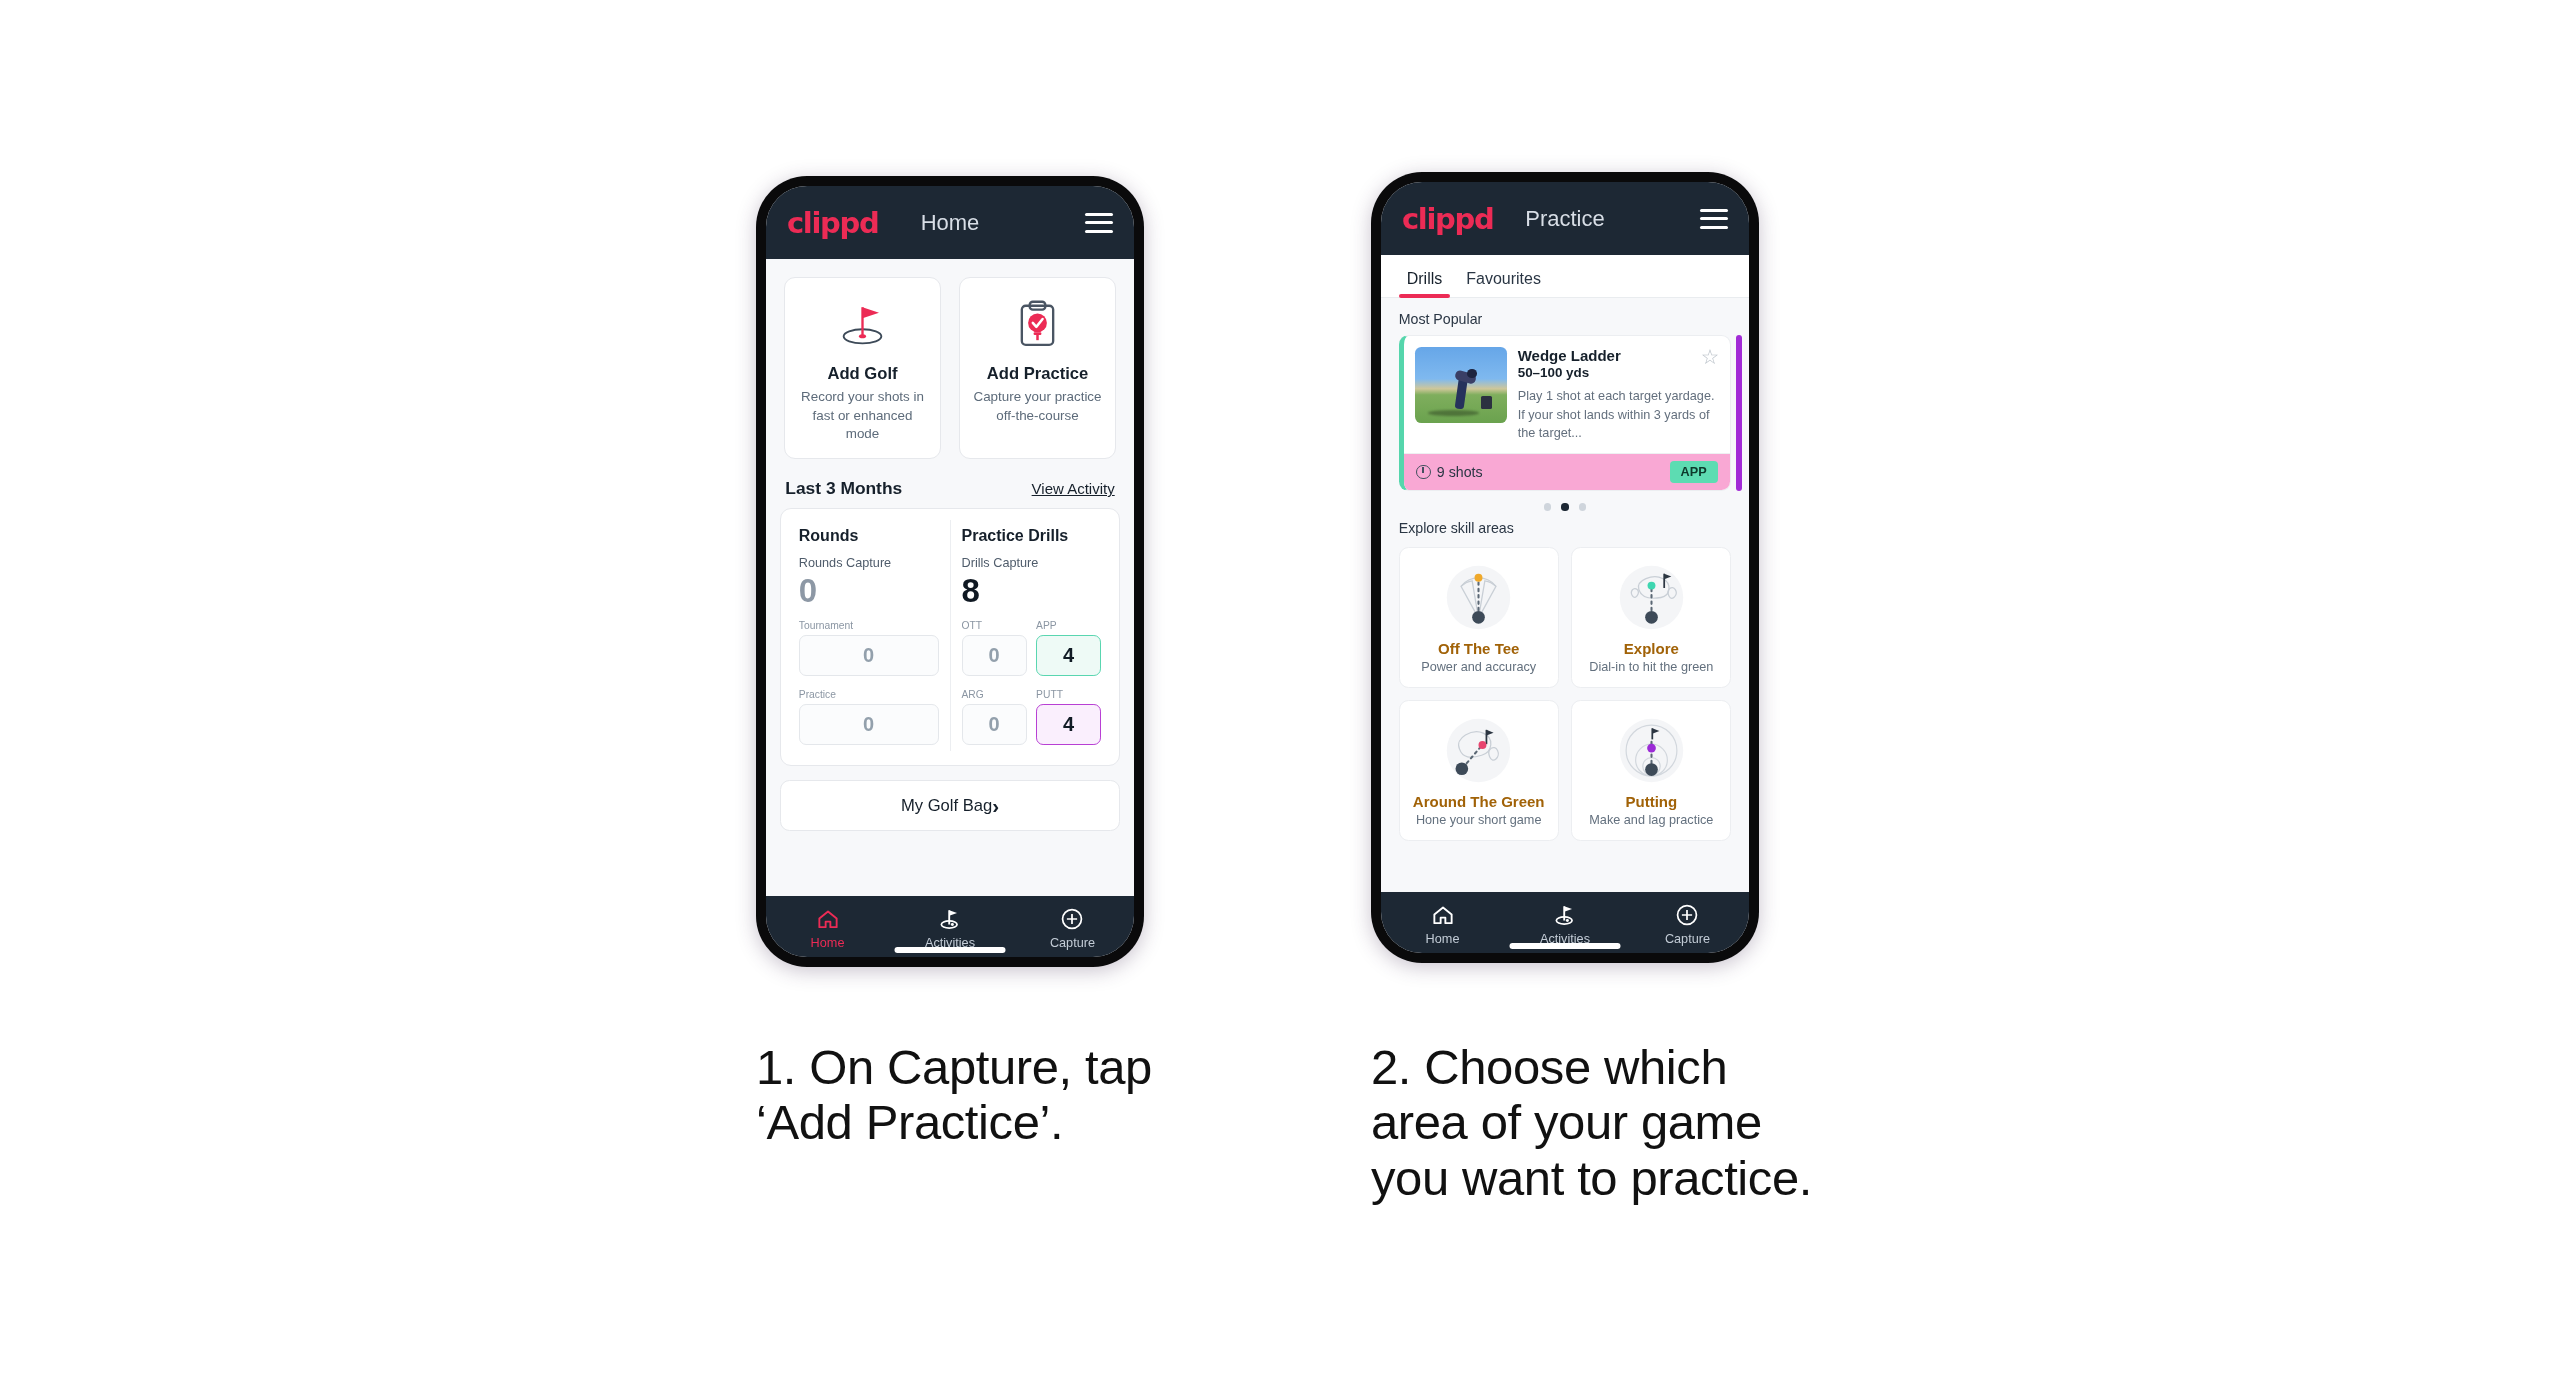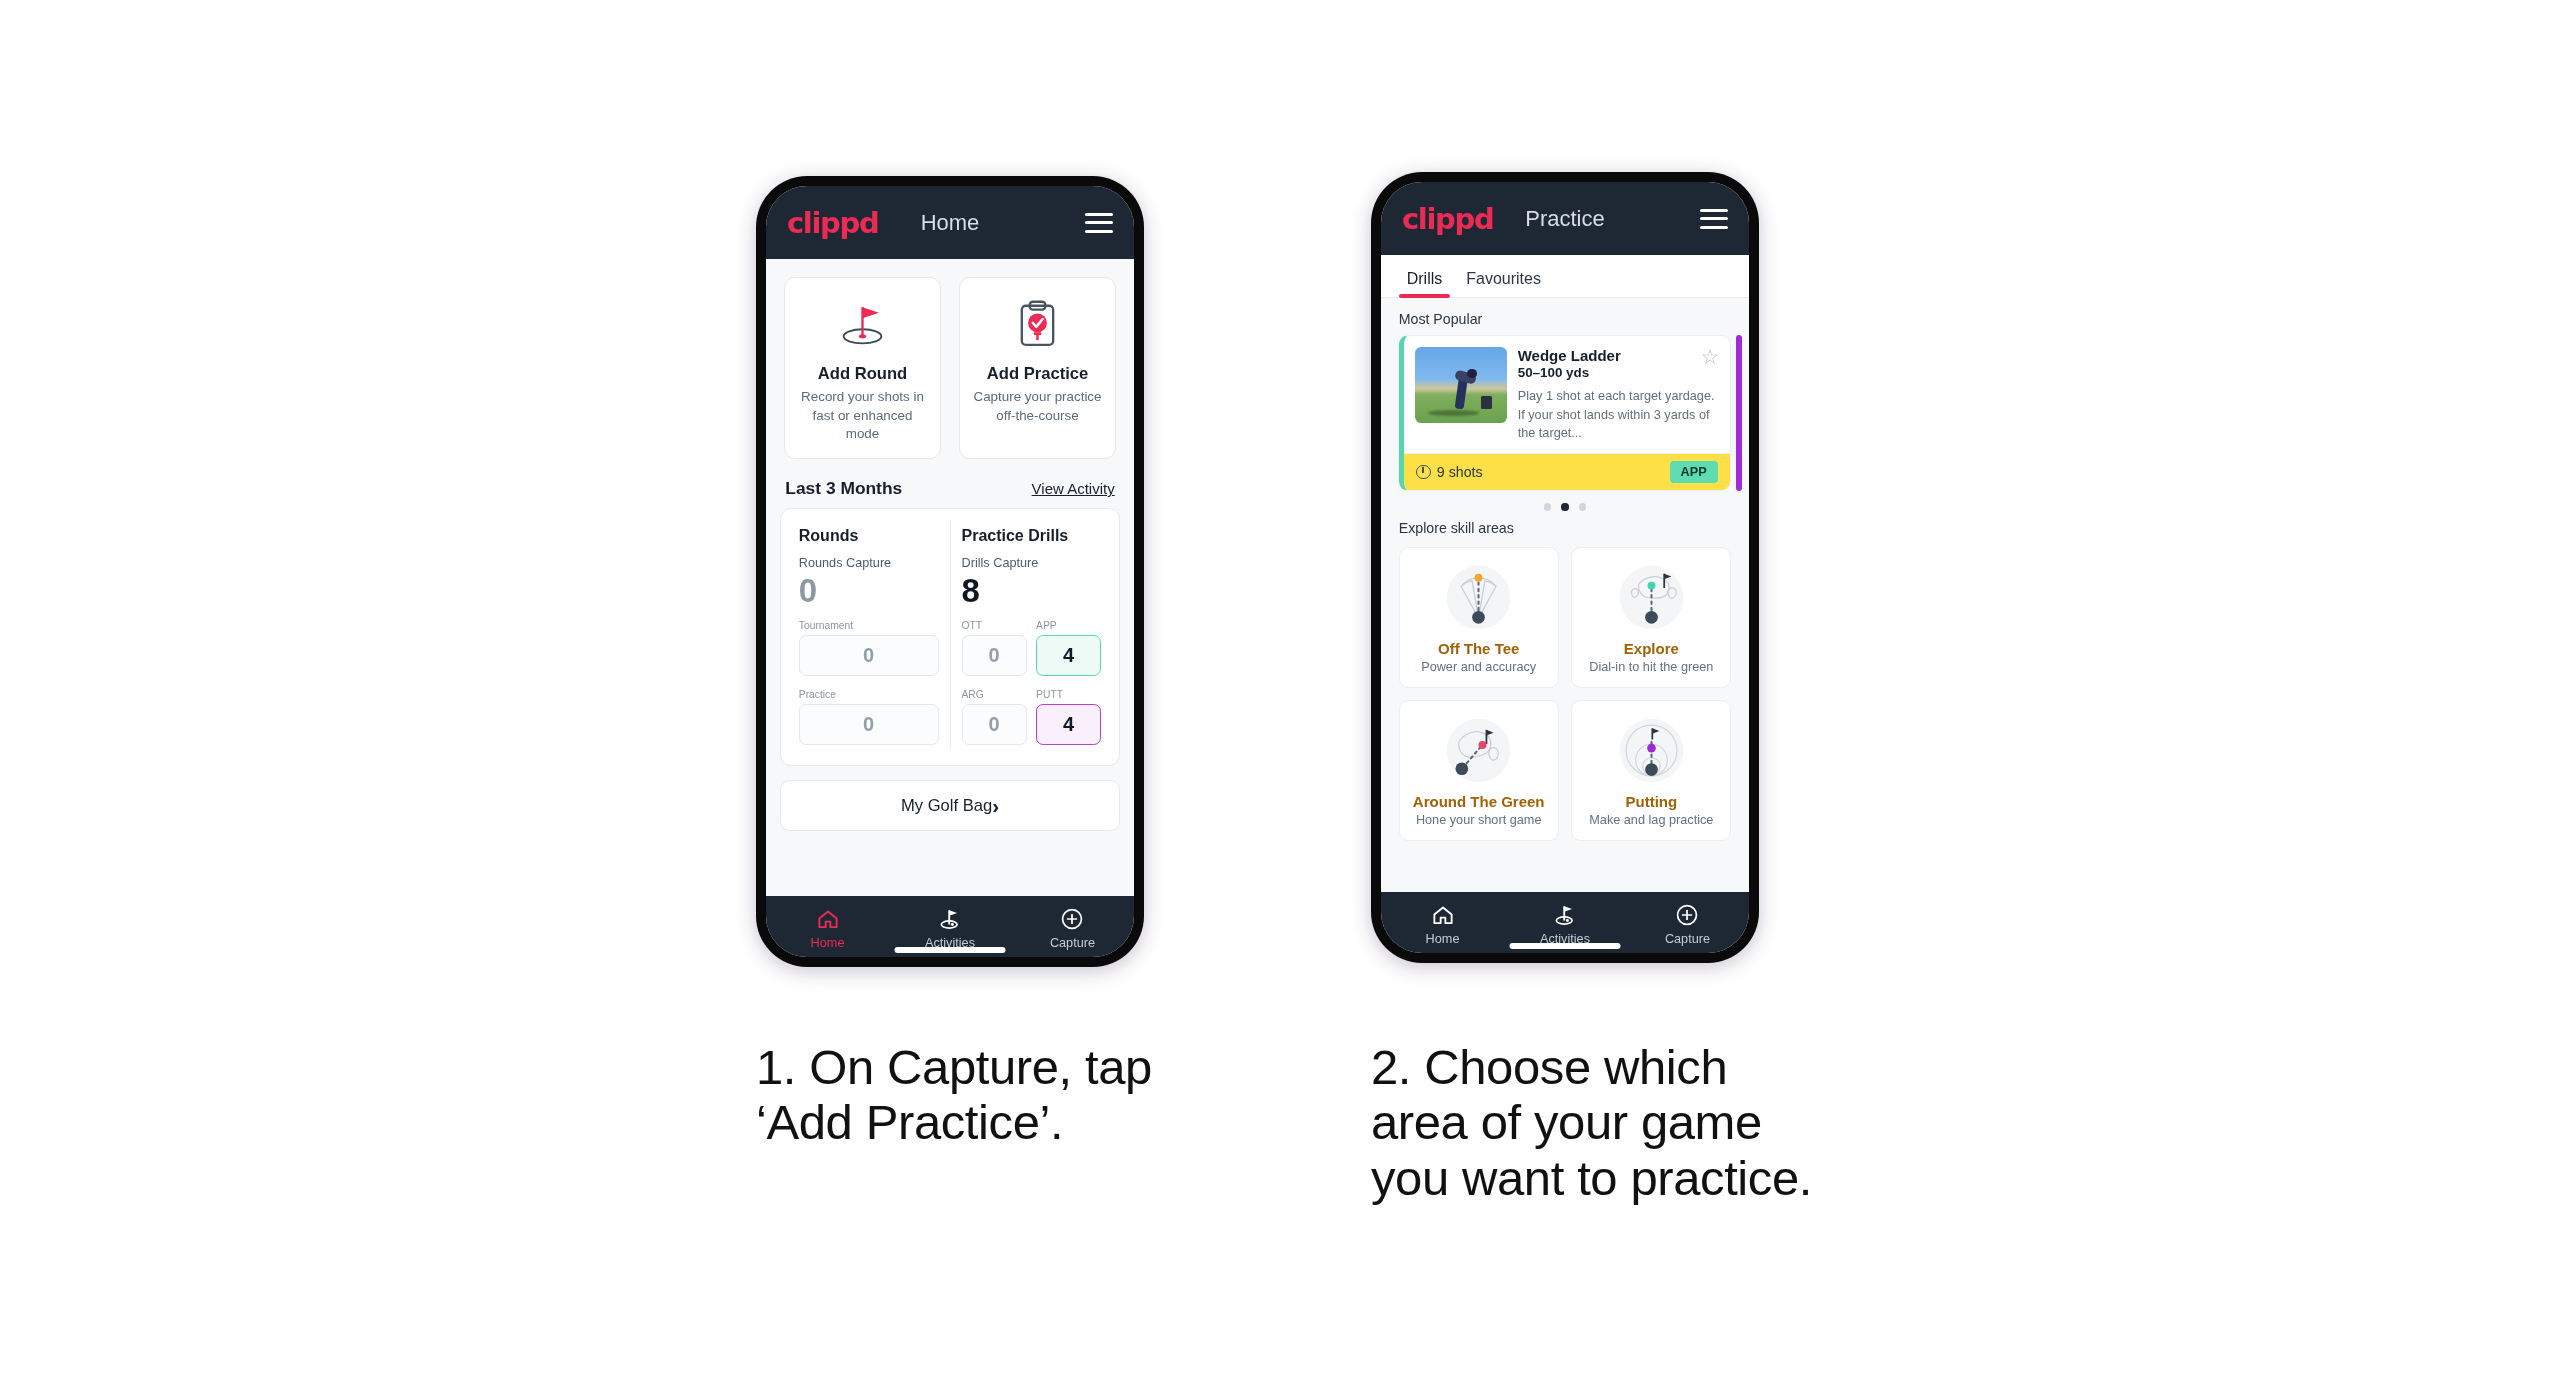--- a/index.html
+++ b/index.html
@@ -168,21 +168,21 @@
   .thumb .head { position:absolute; left:57%; top:29%; width:9.5px; height:8.7px; background:#1d2440; border-radius:50%; }
   .thumb .shadow { position:absolute; left:14%; bottom:7.1px; width:56%; height:5.5px; background:rgba(0,0,0,0.3); border-radius:50%; filter:blur(0.8px);}
   .thumb .bag { position:absolute; right:16%; bottom:18%; width:11px; height:12.7px; background:#2b3140; border-radius:1.6px;}
   .drill-info { flex:1 1 auto; min-width:0; }
   .drill-name { font-size:15px; font-weight:700; color:#16202b; }
   .drill-yds { font-size:13.4px; font-weight:600; color:#16202b; margin-top:1.6px; }
   .drill-desc { font-size:12.7px; color:#636f7d; line-height:1.42; margin-top:7.1px; }
   .star { flex:0 0 auto; font-size:20.6px; color:#b9c0c8; line-height:1; }
   .drill-foot {
     border-top:0.8px solid #eef0f2; padding: 7.1px 12.7px;
-    display:flex; justify-content:space-between; background:#fde047;
+    display:flex; justify-content:space-between; background:#f9a8d4;
   }
   .shots { display:flex; align-items:center; gap:6.3px; font-size:14.2px; color:#2a3644; }
   .clock-ic { width:14.2px; height:14.2px; border:1.6px solid #44505f; border-radius:50%; position:relative; }
   .clock-ic::after { content:""; position:absolute; left:4.7px; top:1.6px; width:1.6px; height:5.5px; background:#44505f;}
   .badge-app {
     background:#5ddcb2; color:#0d3a2c; font-size:12.7px; font-weight:700;
     padding: 4px 11px; border-radius:4px;
   }
   .peek {
     position:absolute; right:7.1px; top:0; bottom:0; width:5.5px;
@@ -238,21 +238,21 @@
         <div class="p1-cards">
           <div class="action-card">
             <div class="action-icon">
               <svg width="55" height="49" viewBox="0 0 70 62">
                 <ellipse cx="35" cy="46" rx="24" ry="9" fill="none" stroke="#3d4a58" stroke-width="2.4"></ellipse>
                 <line x1="35" y1="46" x2="35" y2="9" stroke="#ec2b55" stroke-width="3"></line>
                 <path d="M35 9 L56 16 L35 23 Z" fill="#ec2b55"></path>
                 <ellipse cx="35" cy="46" rx="4.5" ry="2.6" fill="#ec2b55"></ellipse>
               </svg>
             </div>
-            <div class="action-title">Add Round</div>
+            <div class="action-title">Add Golf</div>
             <div class="action-sub">Record your shots in fast or enhanced mode</div>
           </div>
 
           <div class="action-card">
             <div class="action-icon">
               <svg width="47" height="51" viewBox="0 0 60 64">
                 <rect x="10" y="8" width="40" height="50" rx="5" fill="none" stroke="#4a5563" stroke-width="3"></rect>
                 <rect x="20" y="3" width="20" height="10" rx="4" fill="none" stroke="#4a5563" stroke-width="3"></rect>
                 <circle cx="30" cy="30" r="12" fill="#ec2b55"></circle>
                 <path d="M24 30 L28.5 35 L36.5 25" fill="none" stroke="#fff" stroke-width="3.2" stroke-linecap="round" stroke-linejoin="round"></path>

